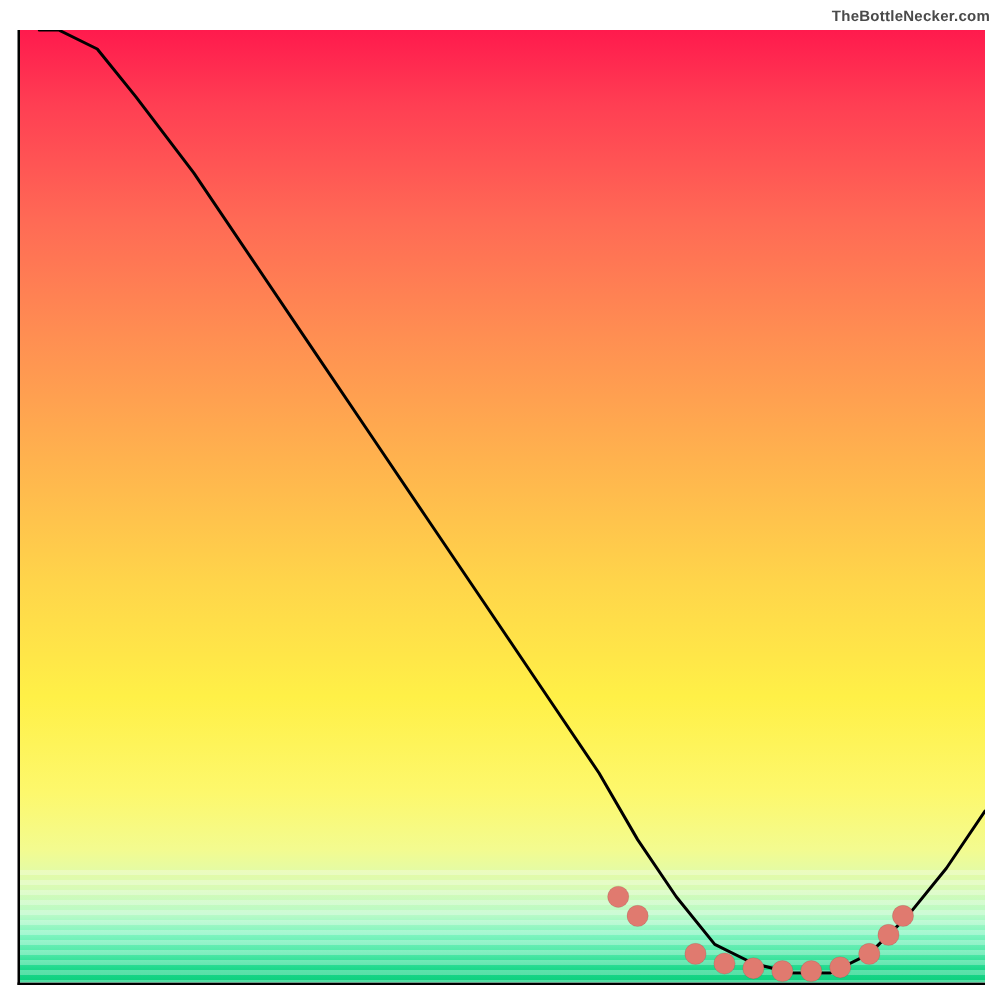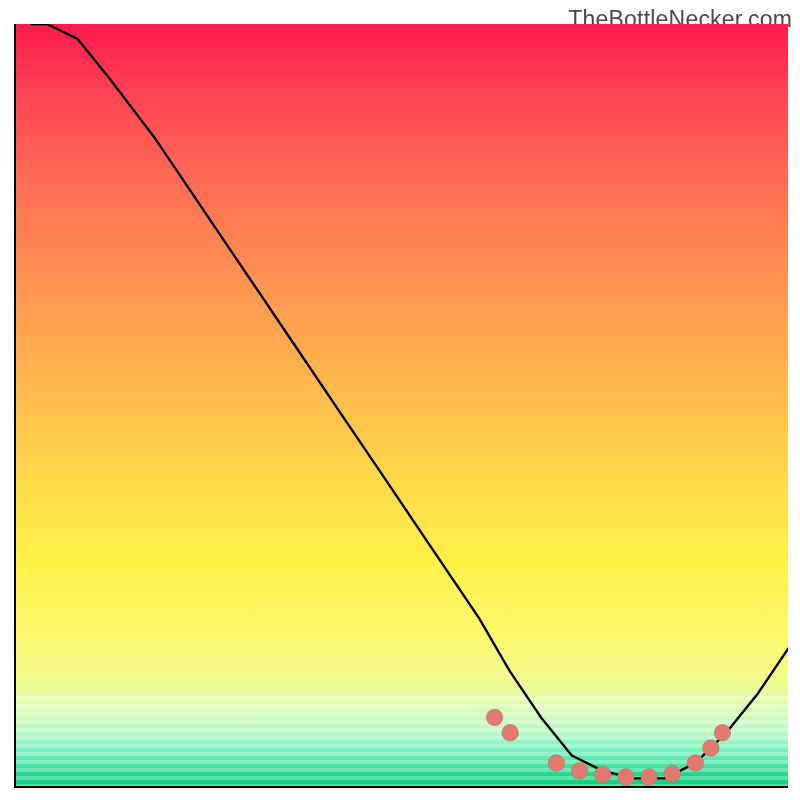--- a/index.html
+++ b/index.html
@@ -66,22 +66,22 @@
   svg.curve {
     position: absolute;
     inset: 0;
     width: 100%;
     height: 100%;
   }
   .watermark {
     position: absolute;
     top: 6px;
     right: 8px;
-    font-size: 23px;
-    font-weight: 400;
+    font-size: 12px;
+    font-weight: 700;
     color: #4a4a4a;
     letter-spacing: 0.2px;
     user-select: none;
   }
 </style>
 </head>
 <body>
 
 <div class="chart-wrap">
   <div class="watermark">TheBottleNecker.com</div>

